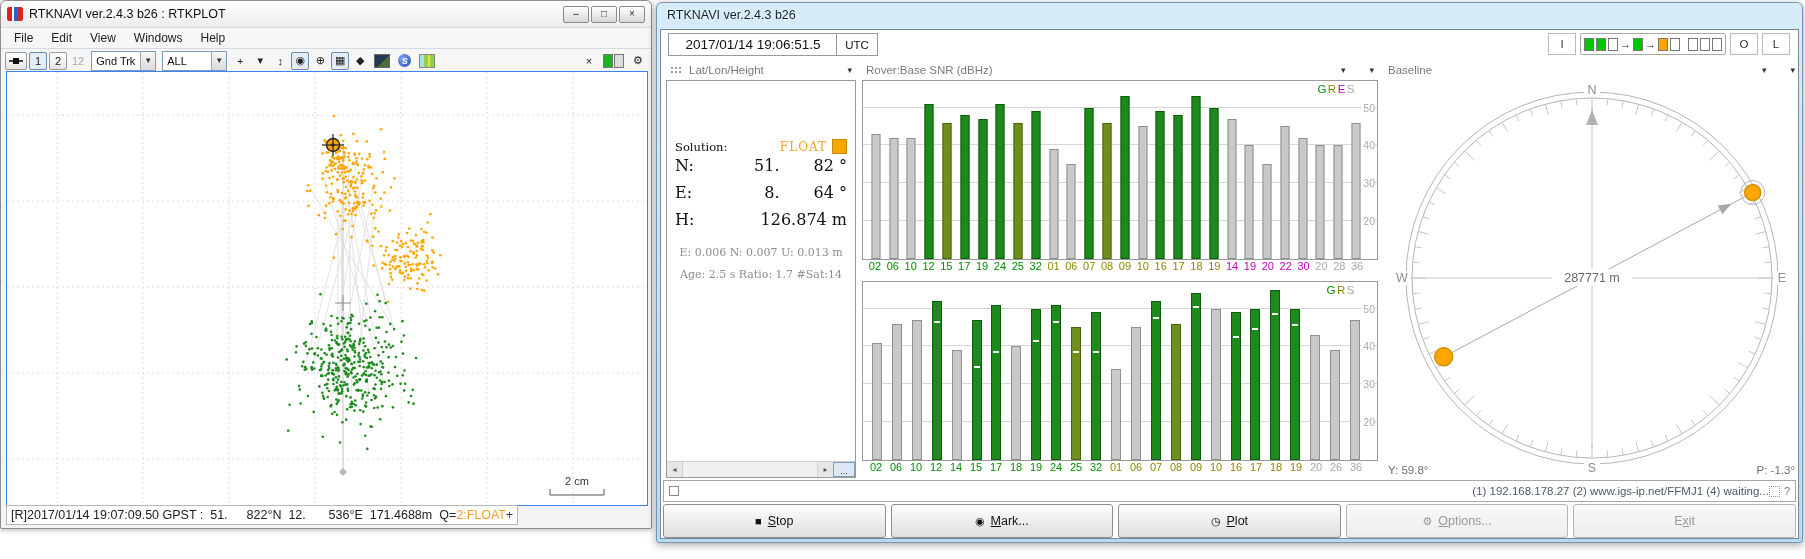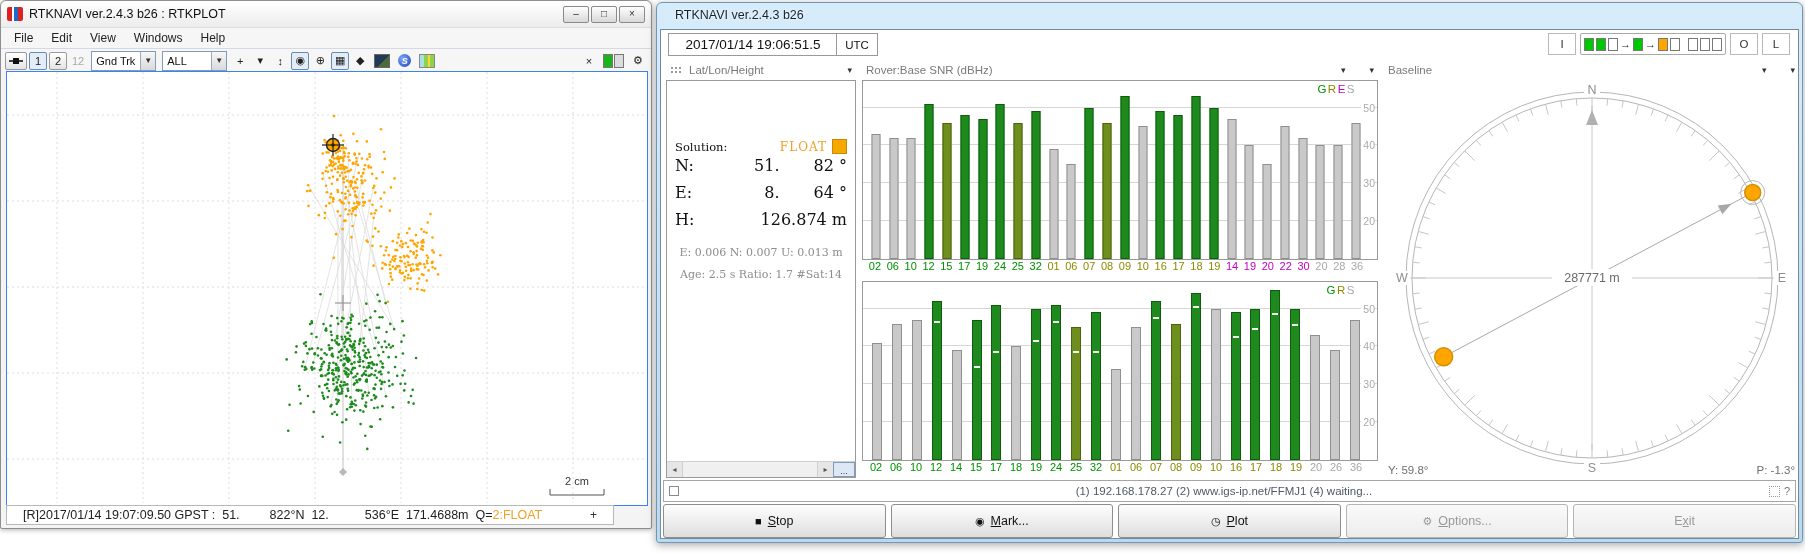--- a/index.html
+++ b/index.html
@@ -37,29 +37,29 @@
   .img-dark{width:14px;height:12px;background:linear-gradient(135deg,#233a55 0 55%,#4d6a3a 55%);border:1px solid #666;}
   .globe-blue{width:13px;height:13px;border-radius:50%;background:radial-gradient(circle at 35% 35%,#7fa8ff,#1a3fb0);
               color:#fff;font-size:9px;font-weight:bold;font-style:italic;display:inline-flex;align-items:center;justify-content:center;}
   .map-colored{width:14px;height:12px;border:1px solid #888;
                background:linear-gradient(90deg,#a8e0e8 0 30%,#8fd24a 30% 55%,#f5d93e 55% 75%,#8fd24a 75%);}
   .dual-squares{display:inline-flex;gap:1px;}
   .dual-squares i{width:8px;height:12px;border:1px solid #777;display:inline-block;}
   .dual-squares i.g{background:#19b519;}
   .dual-squares i.e{background:#dcdcdc;}
   .plot-area{position:absolute;left:5px;top:70px;width:640px;height:433px;background:#fff;border:1px solid #3b82f6;}
-  .statusbar{position:absolute;left:5px;top:504px;width:608px;height:20px;background:#fff;border:1px solid #b8b8b8;
-             display:flex;align-items:center;font-size:12.5px;color:#222;padding:0 16px;box-sizing:border-box;white-space:pre;}
+  .statusbar{position:absolute;left:5px;top:504px;width:512px;height:20px;background:#fff;border:1px solid #b8b8b8;
+             display:flex;align-items:center;font-size:12.5px;color:#222;padding:0 4px;box-sizing:border-box;white-space:pre;}
   .blur-gap{display:inline-block;height:10px;}
   .q-orange{color:#f0a028;}
   .zoom-plus{margin-left:auto;font-size:12px;color:#333;}
   
   .aero{left:656px;top:2px;width:1147px;height:541px;background:linear-gradient(#d6ecfa,#b9d9ef);
         border:1px solid #7296b4;border-radius:6px 6px 3px 3px;box-shadow:0 2px 8px rgba(0,0,0,.35);}
-  .a-title{height:25px;line-height:25px;padding:0 18px;font-size:12.5px;color:#16222e;
+  .a-title{height:25px;line-height:25px;padding:0 10px;font-size:12.5px;color:#16222e;
            text-shadow:0 0 3px #fff;}
   .a-client{position:absolute;left:3px;right:3px;top:26px;bottom:3px;background:#fff;border:1px solid #728ba1;}
   .time-row{position:absolute;left:0;top:0;right:0;height:28px;}
   .time-field{position:absolute;left:7px;top:3px;width:168px;height:21px;border:1px solid #999;
               font-size:13.5px;color:#111;display:flex;align-items:center;justify-content:center;background:#fff;}
   .utc-btn{position:absolute;left:175px;top:3px;width:40px;height:21px;border:1px solid #999;background:#fff;
            font-size:11.5px;color:#111;display:flex;align-items:center;justify-content:center;}
   .stream-area{position:absolute;right:8px;top:4px;display:flex;align-items:center;gap:4px;height:20px;}
   .io-btn{min-width:26px;height:20px;border:1px solid #b9b9b9;background:#fff;font-size:11.5px;color:#333;
           display:inline-flex;align-items:center;justify-content:center;}
@@ -105,21 +105,21 @@
   .labels-row{height:17px;margin:0 2px;display:flex;padding-left:4px;padding-right:12px;box-sizing:border-box;}
   .lab-slot{flex:1;text-align:center;font-size:11px;}
   
   .base-panel{left:721px;width:419px;}
   .base-body{position:absolute;left:0;right:0;top:20px;bottom:0;}
   .yp{position:absolute;bottom:2px;font-size:11.5px;color:#6f6f6f;}
   .yp.l{left:6px;} .yp.r{right:6px;}
   
   .msg-row{position:absolute;left:2px;right:2px;top:450px;height:20px;border:1px solid #a6a6a6;display:flex;align-items:center;}
   .msg-sq{width:8px;height:8px;border:1px solid #8a8a8a;margin-left:5px;}
-  .msg-text{flex:1;text-align:center;font-size:11.5px;color:#4e5a66;}
+  .msg-text{flex:1;text-align:right;font-size:11.5px;color:#4e5a66;}
   .msg-dots{width:9px;height:9px;border:1px dotted #9a9a9a;margin-right:4px;}
   .msg-q{font-size:11px;color:#777;margin-right:5px;}
   .btn-row{position:absolute;left:2px;right:2px;top:474px;height:34px;display:flex;gap:5px;}
   .act-btn{flex:1;border:1px solid #8e8e8e;border-radius:3px;background:linear-gradient(#fefefe,#dedede);
            font-size:12.5px;color:#111;display:flex;align-items:center;justify-content:center;gap:6px;}
   .act-btn.disabled{color:#9a9a9a;background:linear-gradient(#fafafa,#ececec);border-color:#b5b5b5;}
   .act-btn .ic{font-size:11px;}
   .mn{text-decoration:underline;}
 </style>
 </head>

